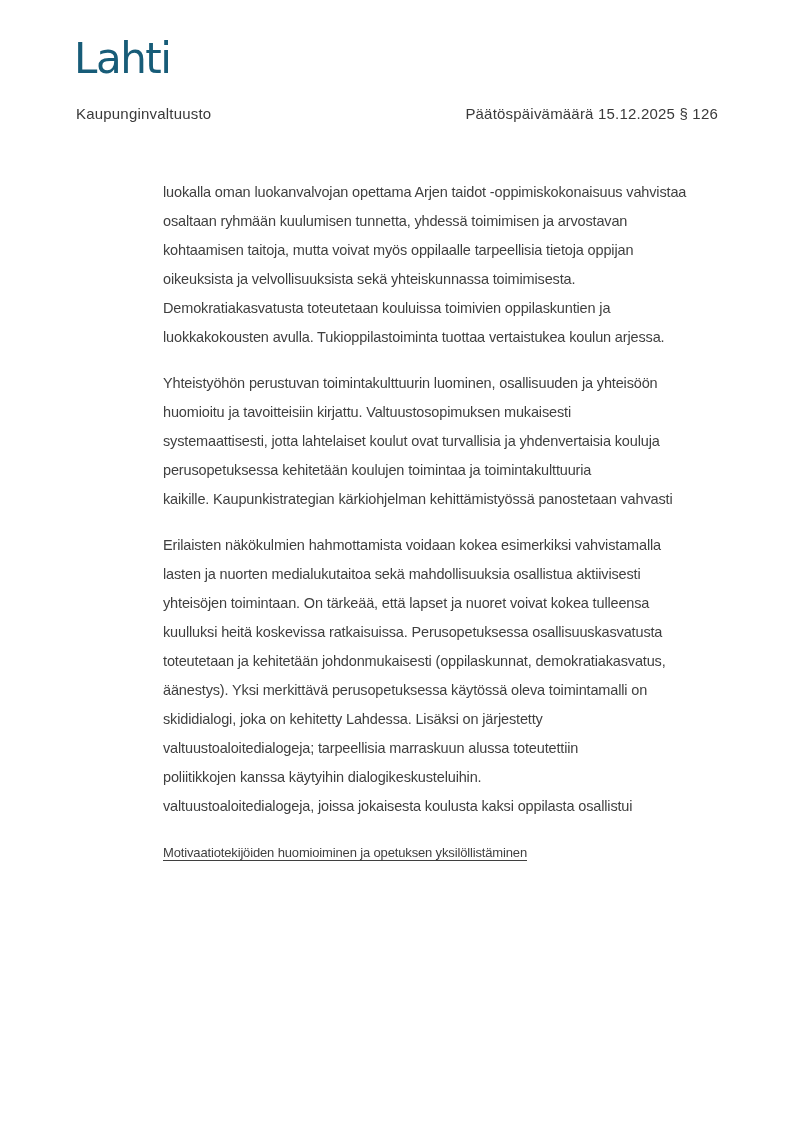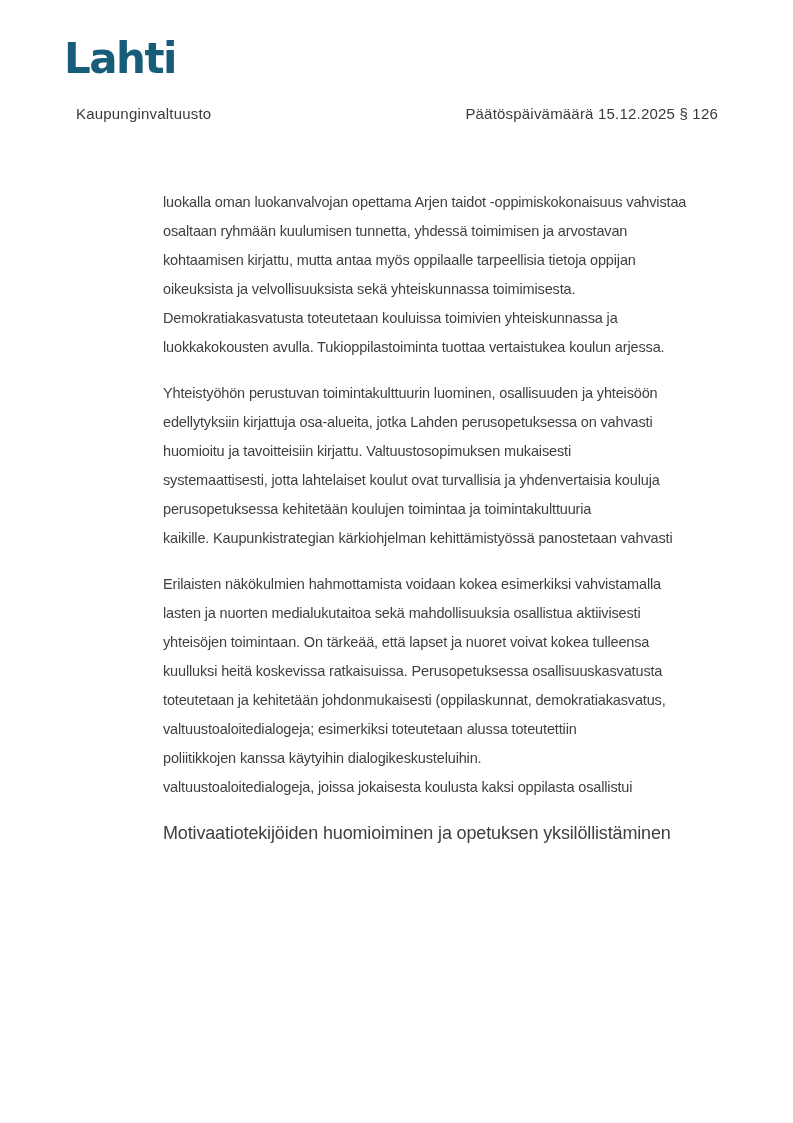--- a/index.html
+++ b/index.html
@@ -11,24 +11,24 @@
     position: relative;
     width: 793px;
     height: 1123px;
     background: #ffffff;
     font-family: "Liberation Sans", sans-serif;
     color: #3f3f3f;
     overflow: hidden;
   }
   .logo {
     position: absolute;
-    left: 64px;
+    left: 74px;
     top: 38px;
     font-size: 42px;
-    font-weight: 700;
+    font-weight: 400;
     letter-spacing: -1.5px;
     line-height: 1;
     font-family: "DejaVu Sans", sans-serif;
   }
   .header-row {
     position: absolute;
     left: 76px;
     right: 75px;
     top: 105px;
     display: flex;
@@ -38,33 +38,34 @@
     letter-spacing: 0.2px;
     color: #3a3a3a;
   }
   .doc-body {
     position: absolute;
     left: 163px;
     top: 174px;
     width: 562px;
   }
   .paragraph {
-    margin: 14px 0 17px 0;
+    margin: 4px 0 17px 0;
   }
   .body-line {
     font-size: 14.5px;
     line-height: 29px;
     letter-spacing: -0.15px;
     white-space: pre;
     color: #3f3f3f;
   }
   .section-heading {
-    font-size: 18px;
+    font-size: 13px;
     line-height: 29px;
     letter-spacing: -0.15px;
+    text-decoration: underline;
     text-underline-offset: 3px;
     color: #3f3f3f;
     white-space: pre;
   }
 </style>
 </head>
 <body>
 
 <div class="page">
 
@@ -73,40 +74,41 @@
   <div class="header-row">
     <span>Kaupunginvaltuusto</span>
     <span>Päätöspäivämäärä 15.12.2025 § 126</span>
   </div>
 
   <div class="doc-body">
     <div id="paragraphs">
         <div class="paragraph">
           <div class="body-line">luokalla oman luokanvalvojan opettama Arjen taidot -oppimiskokonaisuus vahvistaa</div>
           <div class="body-line">osaltaan ryhmään kuulumisen tunnetta, yhdessä toimimisen ja arvostavan</div>
-          <div class="body-line">kohtaamisen kirjattu, mutta antaa myös oppilaalle tarpeellisia tietoja oppijan</div>
+          <div class="body-line">kohtaamisen taitoja, mutta voivat myös oppilaalle tarpeellisia tietoja oppijan</div>
           <div class="body-line">oikeuksista ja velvollisuuksista sekä yhteiskunnassa toimimisesta.</div>
-          <div class="body-line">Demokratiakasvatusta toteutetaan kouluissa toimivien yhteiskunnassa ja</div>
+          <div class="body-line">Demokratiakasvatusta toteutetaan kouluissa toimivien oppilaskuntien ja</div>
           <div class="body-line">luokkakokousten avulla. Tukioppilastoiminta tuottaa vertaistukea koulun arjessa.</div>
         </div>
         <div class="paragraph">
           <div class="body-line">Yhteistyöhön perustuvan toimintakulttuurin luominen, osallisuuden ja yhteisöön</div>
-          <div class="body-line">edellytyksiin kirjattuja osa-alueita, jotka Lahden perusopetuksessa on vahvasti</div>
           <div class="body-line">huomioitu ja tavoitteisiin kirjattu. Valtuustosopimuksen mukaisesti</div>
           <div class="body-line">systemaattisesti, jotta lahtelaiset koulut ovat turvallisia ja yhdenvertaisia kouluja</div>
           <div class="body-line">perusopetuksessa kehitetään koulujen toimintaa ja toimintakulttuuria</div>
           <div class="body-line">kaikille. Kaupunkistrategian kärkiohjelman kehittämistyössä panostetaan vahvasti</div>
         </div>
         <div class="paragraph">
           <div class="body-line">Erilaisten näkökulmien hahmottamista voidaan kokea esimerkiksi vahvistamalla</div>
           <div class="body-line">lasten ja nuorten medialukutaitoa sekä mahdollisuuksia osallistua aktiivisesti</div>
           <div class="body-line">yhteisöjen toimintaan. On tärkeää, että lapset ja nuoret voivat kokea tulleensa</div>
           <div class="body-line">kuulluksi heitä koskevissa ratkaisuissa. Perusopetuksessa osallisuuskasvatusta</div>
           <div class="body-line">toteutetaan ja kehitetään johdonmukaisesti (oppilaskunnat, demokratiakasvatus,</div>
-          <div class="body-line">valtuustoaloitedialogeja; esimerkiksi toteutetaan alussa toteutettiin</div>
+          <div class="body-line">äänestys). Yksi merkittävä perusopetuksessa käytössä oleva toimintamalli on</div>
+          <div class="body-line">skididialogi, joka on kehitetty Lahdessa. Lisäksi on järjestetty</div>
+          <div class="body-line">valtuustoaloitedialogeja; tarpeellisia marraskuun alussa toteutettiin</div>
           <div class="body-line">poliitikkojen kanssa käytyihin dialogikeskusteluihin.</div>
           <div class="body-line">valtuustoaloitedialogeja, joissa jokaisesta koulusta kaksi oppilasta osallistui</div>
         </div>
       </div>
     <div class="section-heading">Motivaatiotekijöiden huomioiminen ja opetuksen yksilöllistäminen</div>
   </div>
 
 </div>
 
 </body></html>

